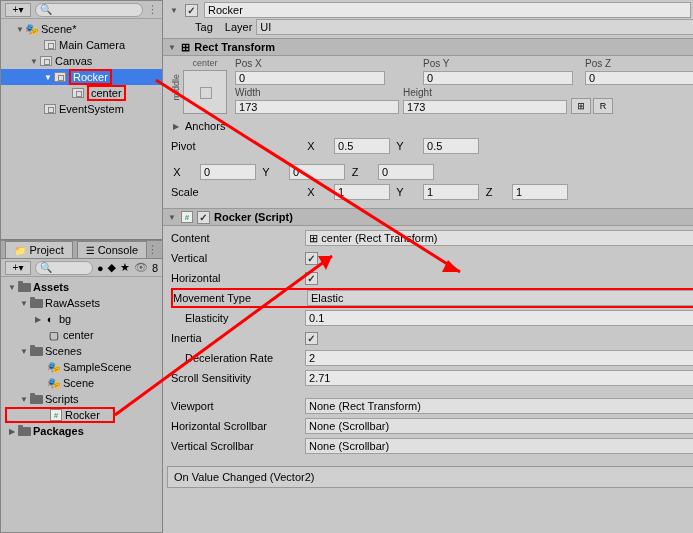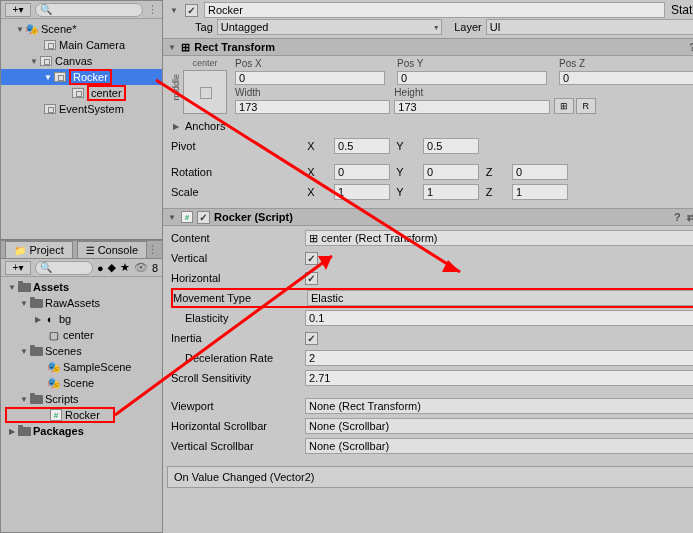--- a/index.html
+++ b/index.html
@@ -203,23 +203,20 @@
   <div class="right-col">
     <div class="insp-top">
       <span class="foldout">▼</span>
       <span class="checkbox checked"></span>
       <input class="text-field" value="Rocker" style="">
       <span class="static-label">Static</span>
       <span style="font-size:8px;">▾</span>
     </div>
     <div class="insp-row" style="padding:0 6px 4px 32px;">
       <span>Tag</span>
-      <div class="dropdown">
-          <span>Untagged</span>
-        </div>
       <span style="margin-left:8px;">Layer</span>
       <div class="dropdown">
           <span>UI</span>
         </div>
     </div>
 
     <div class="comp-header">
       <span class="foldout">▼</span>
       <span>⊞</span>
       <span>Rect Transform</span>
@@ -236,21 +233,21 @@
             <div class="anchor-label" style="position:static;">center</div>
             <div class="anchor-box"></div>
           </div>
         </div>
         <div style="flex:1;">
           <div style="display:flex; gap:12px;">
             <div class="rt-col" style="flex:1;">
                 <span class="rt-h">Pos X</span>
                 <input class="wide-field" value="0" style="">
               </div>
-            <div class="rt-col" style="flex:1;">
+            <div class="rt-col" style="flex:1;margin-left:26px;">
                 <span class="rt-h">Pos Y</span>
                 <input class="wide-field" value="0" style="">
               </div>
             <div class="rt-col" style="flex:1;">
                 <span class="rt-h">Pos Z</span>
                 <input class="wide-field" value="0" style="">
               </div>
           </div>
           <div style="display:flex; gap:4px; margin-top:2px;">
             <div class="rt-col" style="flex:1;">
@@ -276,21 +273,20 @@
         </div>
       <div class="prop-row">
           <span class="prop-label">Pivot</span>
         <span class="xyz-label">X</span>
           <input class="num-field" value="0.5" style="">
         <span class="xyz-label">Y</span>
           <input class="num-field" value="0.5" style="">
       </div>
       <div style="height:6px;"></div>
       <div class="prop-row">
-          <span class="prop-label">Rotation</span>
         <span class="xyz-label">X</span>
           <input class="num-field" value="0" style="">
         <span class="xyz-label">Y</span>
           <input class="num-field" value="0" style="">
         <span class="xyz-label">Z</span>
           <input class="num-field" value="0" style="">
       </div>
       <div class="prop-row">
           <span class="prop-label">Scale</span>
         <span class="xyz-label">X</span>

